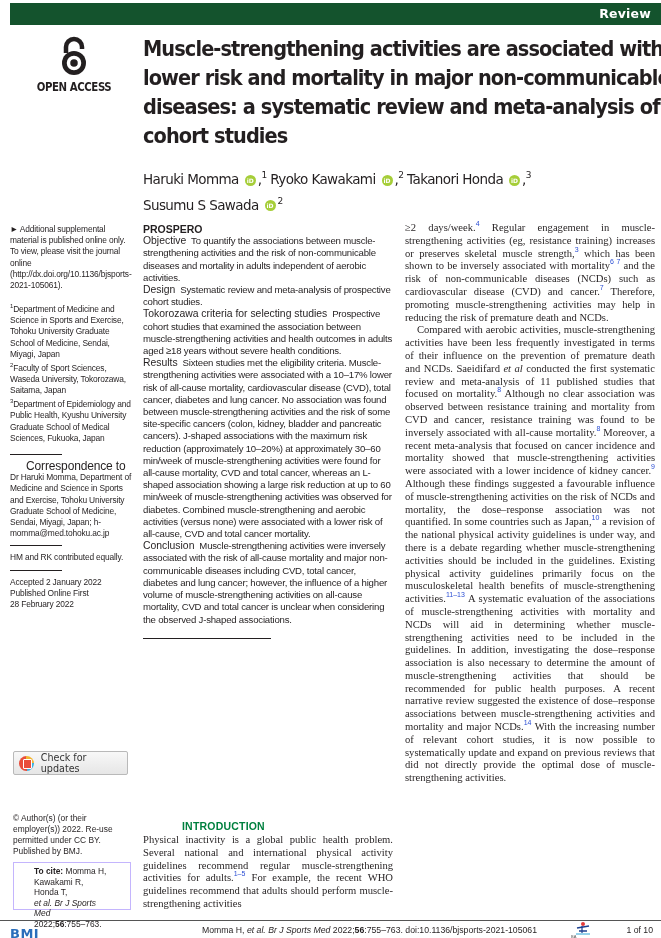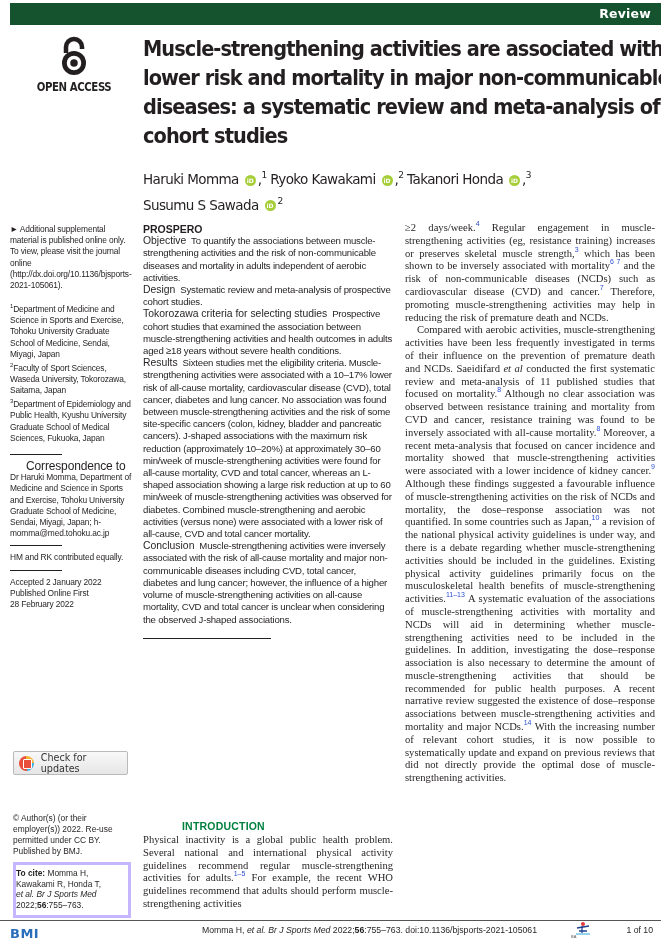--- a/index.html
+++ b/index.html
@@ -26,21 +26,21 @@
   .sidebar .rule { width: 52px; height: 1px; background: #231f20; margin: 6px 0; }
   .sidebar .corr-head { font-weight: normal; font-size: 12px; margin-left: 16px; }
   .sidebar sup { font-size: 6px; }
 
   .updates { position: absolute; left: 13px; top: 751px; width: 115px; height: 24px; border: 1px solid #b9b9b9; border-radius: 2px; background: linear-gradient(#f8f8f8, #e6e6e6); display: flex; align-items: center; padding-left: 5px; }
   .updates .upd-icon { width: 15px; height: 15px; border-radius: 50%; background: conic-gradient(#f2b632 0 25%, #3ab0e2 25% 50%, #e94e3c 50% 100%); position: relative; margin-right: 7px; }
   .updates .upd-icon::after { content: ""; position: absolute; left: 4px; top: 3px; width: 7px; height: 8px; background: #e94e3c; border: 1px solid #fff; border-radius: 1px; }
   .updates .upd-label { font-family: "DejaVu Sans", sans-serif; font-size: 9.6px; color: #333; }
 
   .license { position: absolute; left: 13px; top: 813px; width: 120px; font-size: 8.4px; line-height: 11px; color: #231f20; }
-  .cite { position: absolute; left: 13px; top: 862px; width: 118px; height: 56px; border: 3px solid #c4b5fd; padding: 3px 0; font-size: 8.4px; line-height: 10.6px; }
+  .cite { position: absolute; left: 13px; top: 862px; width: 118px; height: 48px; border: 1px solid #c4b5fd; padding: 3px 20px; font-size: 8.4px; line-height: 10.6px; }
   .cite b { font-weight: bold; }
 
   .abstract { position: absolute; left: 143px; top: 223px; width: 250px; font-family: "Liberation Sans", sans-serif; font-size: 9.6px; line-height: 12.2px; color: #231f20; letter-spacing: -0.2px; }
   .abstract .abs-head { font-weight: bold; font-size: 10.5px; letter-spacing: 0; }
   .abstract .sec-label { font-weight: normal; font-size: 10.4px; letter-spacing: 0; }
   .abstract .end-rule { width: 128px; height: 1px; background: #231f20; margin-top: 12px; }
 
   .intro-head { position: absolute; left: 143px; top: 820px; font-family: "Liberation Sans", sans-serif; font-weight: bold; font-size: 10.5px; color: #00803f; letter-spacing: 0.2px; margin-left: 39px; }
   .col-text { font-family: "Liberation Serif", serif; font-size: 10.6px; line-height: 12.8px; color: #231f20; text-align: justify; }
   .intro-body { position: absolute; left: 143px; top: 834px; width: 250px; }

